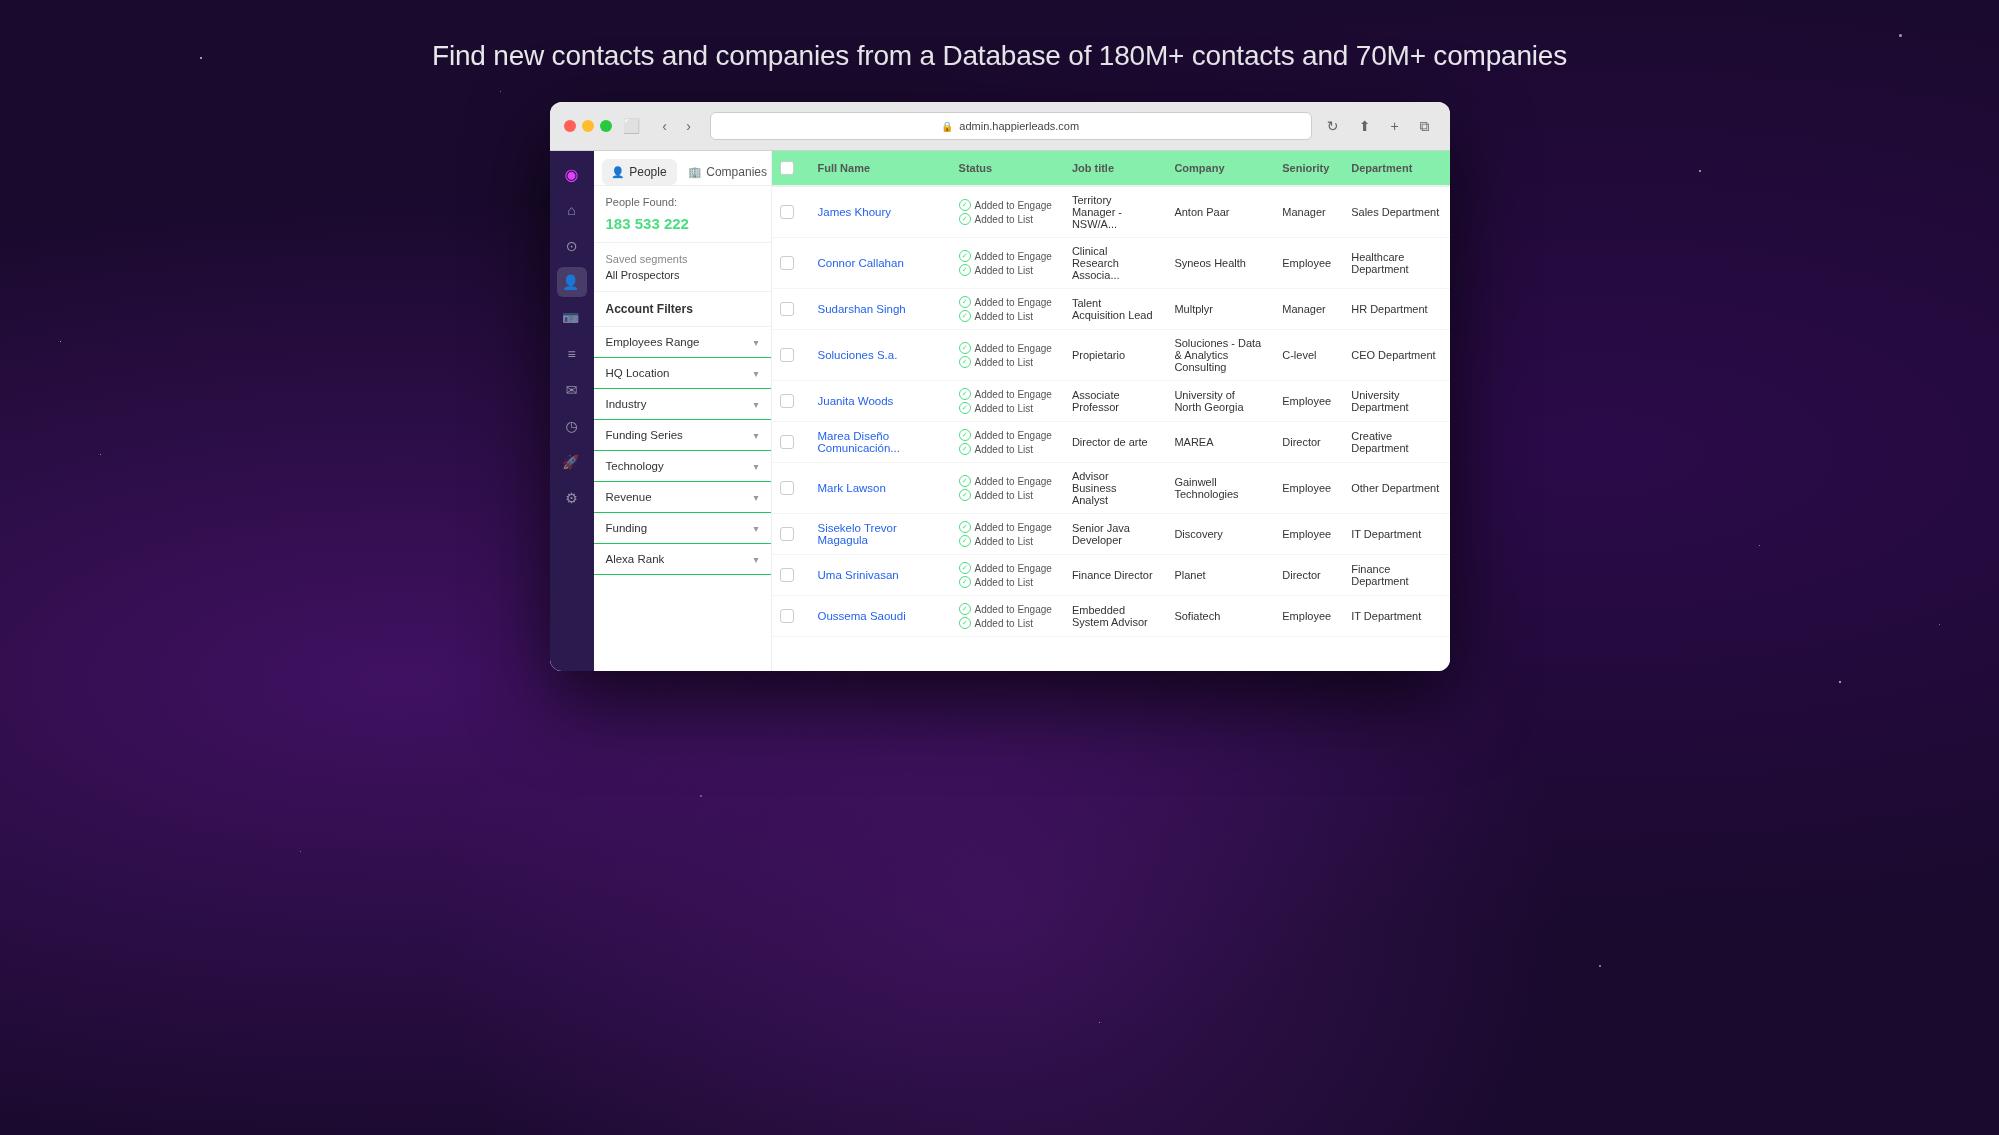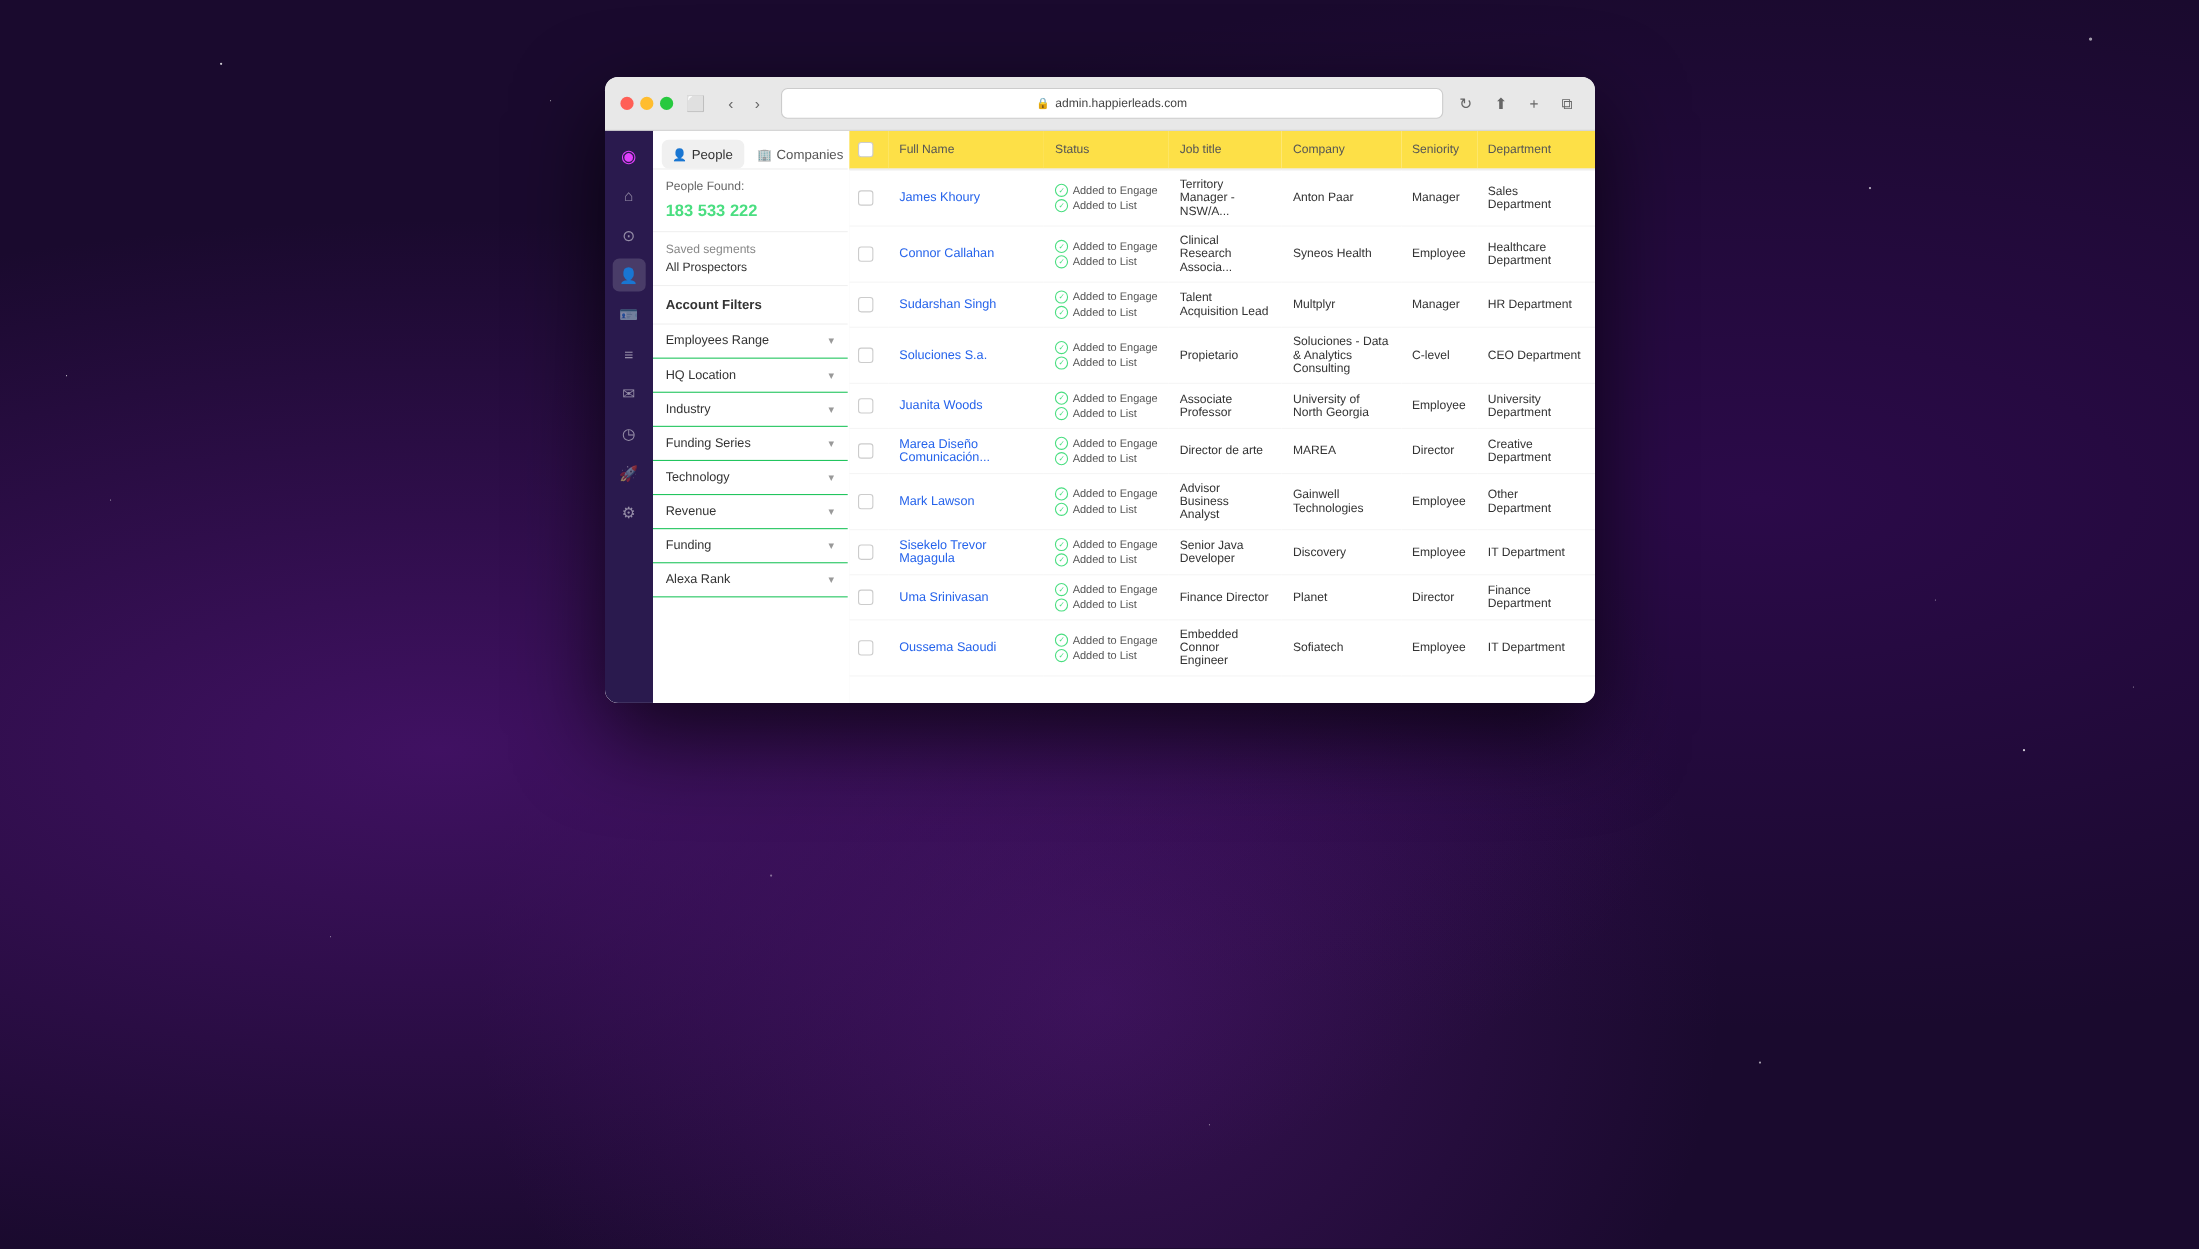--- a/index.html
+++ b/index.html
@@ -303,23 +303,23 @@
     }
 
     .data-table thead tr {
       border-bottom: 2px solid #eee;
     }
 
     .data-table th {
       padding: 10px 10px;
       text-align: left;
       font-size: 11px;
-      font-weight: 400;
+      font-weight: 700;
       color: #555;
-      background: #fde047;
+      background: #86efac;
       white-space: nowrap;
     }
 
     .data-table th:first-child {
       width: 36px;
       padding: 10px 8px;
     }
 
     .data-table td {
       padding: 7px 10px;
@@ -417,20 +417,21 @@
   <div class="star" style="width:1px;height:1px;top:90%;left:55%;opacity:0.7"></div>
   <div class="star" style="width:2px;height:2px;top:12%;left:45%;opacity:0.5"></div>
   <div class="star" style="width:1px;height:1px;top:55%;left:97%;opacity:0.6"></div>
   <div class="star" style="width:1px;height:1px;top:30%;left:3%;opacity:0.8"></div>
   <div class="star" style="width:2px;height:2px;top:70%;left:35%;opacity:0.4"></div>
   <div class="star" style="width:3px;height:3px;top:25%;left:68%;opacity:0.7"></div>
   <div class="star" style="width:1px;height:1px;top:48%;left:88%;opacity:0.6"></div>
 </div>
 
 <div class="header">
+  <div class="tagline">Find new contacts and companies from a Database of 180M+ contacts and 70M+ companies</div>
 </div>
 
 <div class="browser-wrap">
   <div class="browser-window">
 
     <div class="browser-chrome">
       <div class="traffic-lights">
         <div class="tl tl-red"></div>
         <div class="tl tl-yellow"></div>
         <div class="tl tl-green"></div>
@@ -775,21 +776,21 @@
           <div class="status-badge">
             <div class="status-dot"></div>
             <span>Added to Engage</span>
           </div>
           <div class="status-badge">
             <div class="status-dot"></div>
             <span>Added to List</span>
           </div>
         </div>
       </td>
-      <td class="job-title-cell">Embedded Connor Engineer</td>
+      <td class="job-title-cell">Embedded System Advisor</td>
       <td class="company-cell">Sofiatech</td>
       <td class="seniority-cell">Employee</td>
       <td class="dept-cell">IT Department</td>
     </tr>
               </tbody>
           </table>
         </div>
       </div>
 
     </div>

